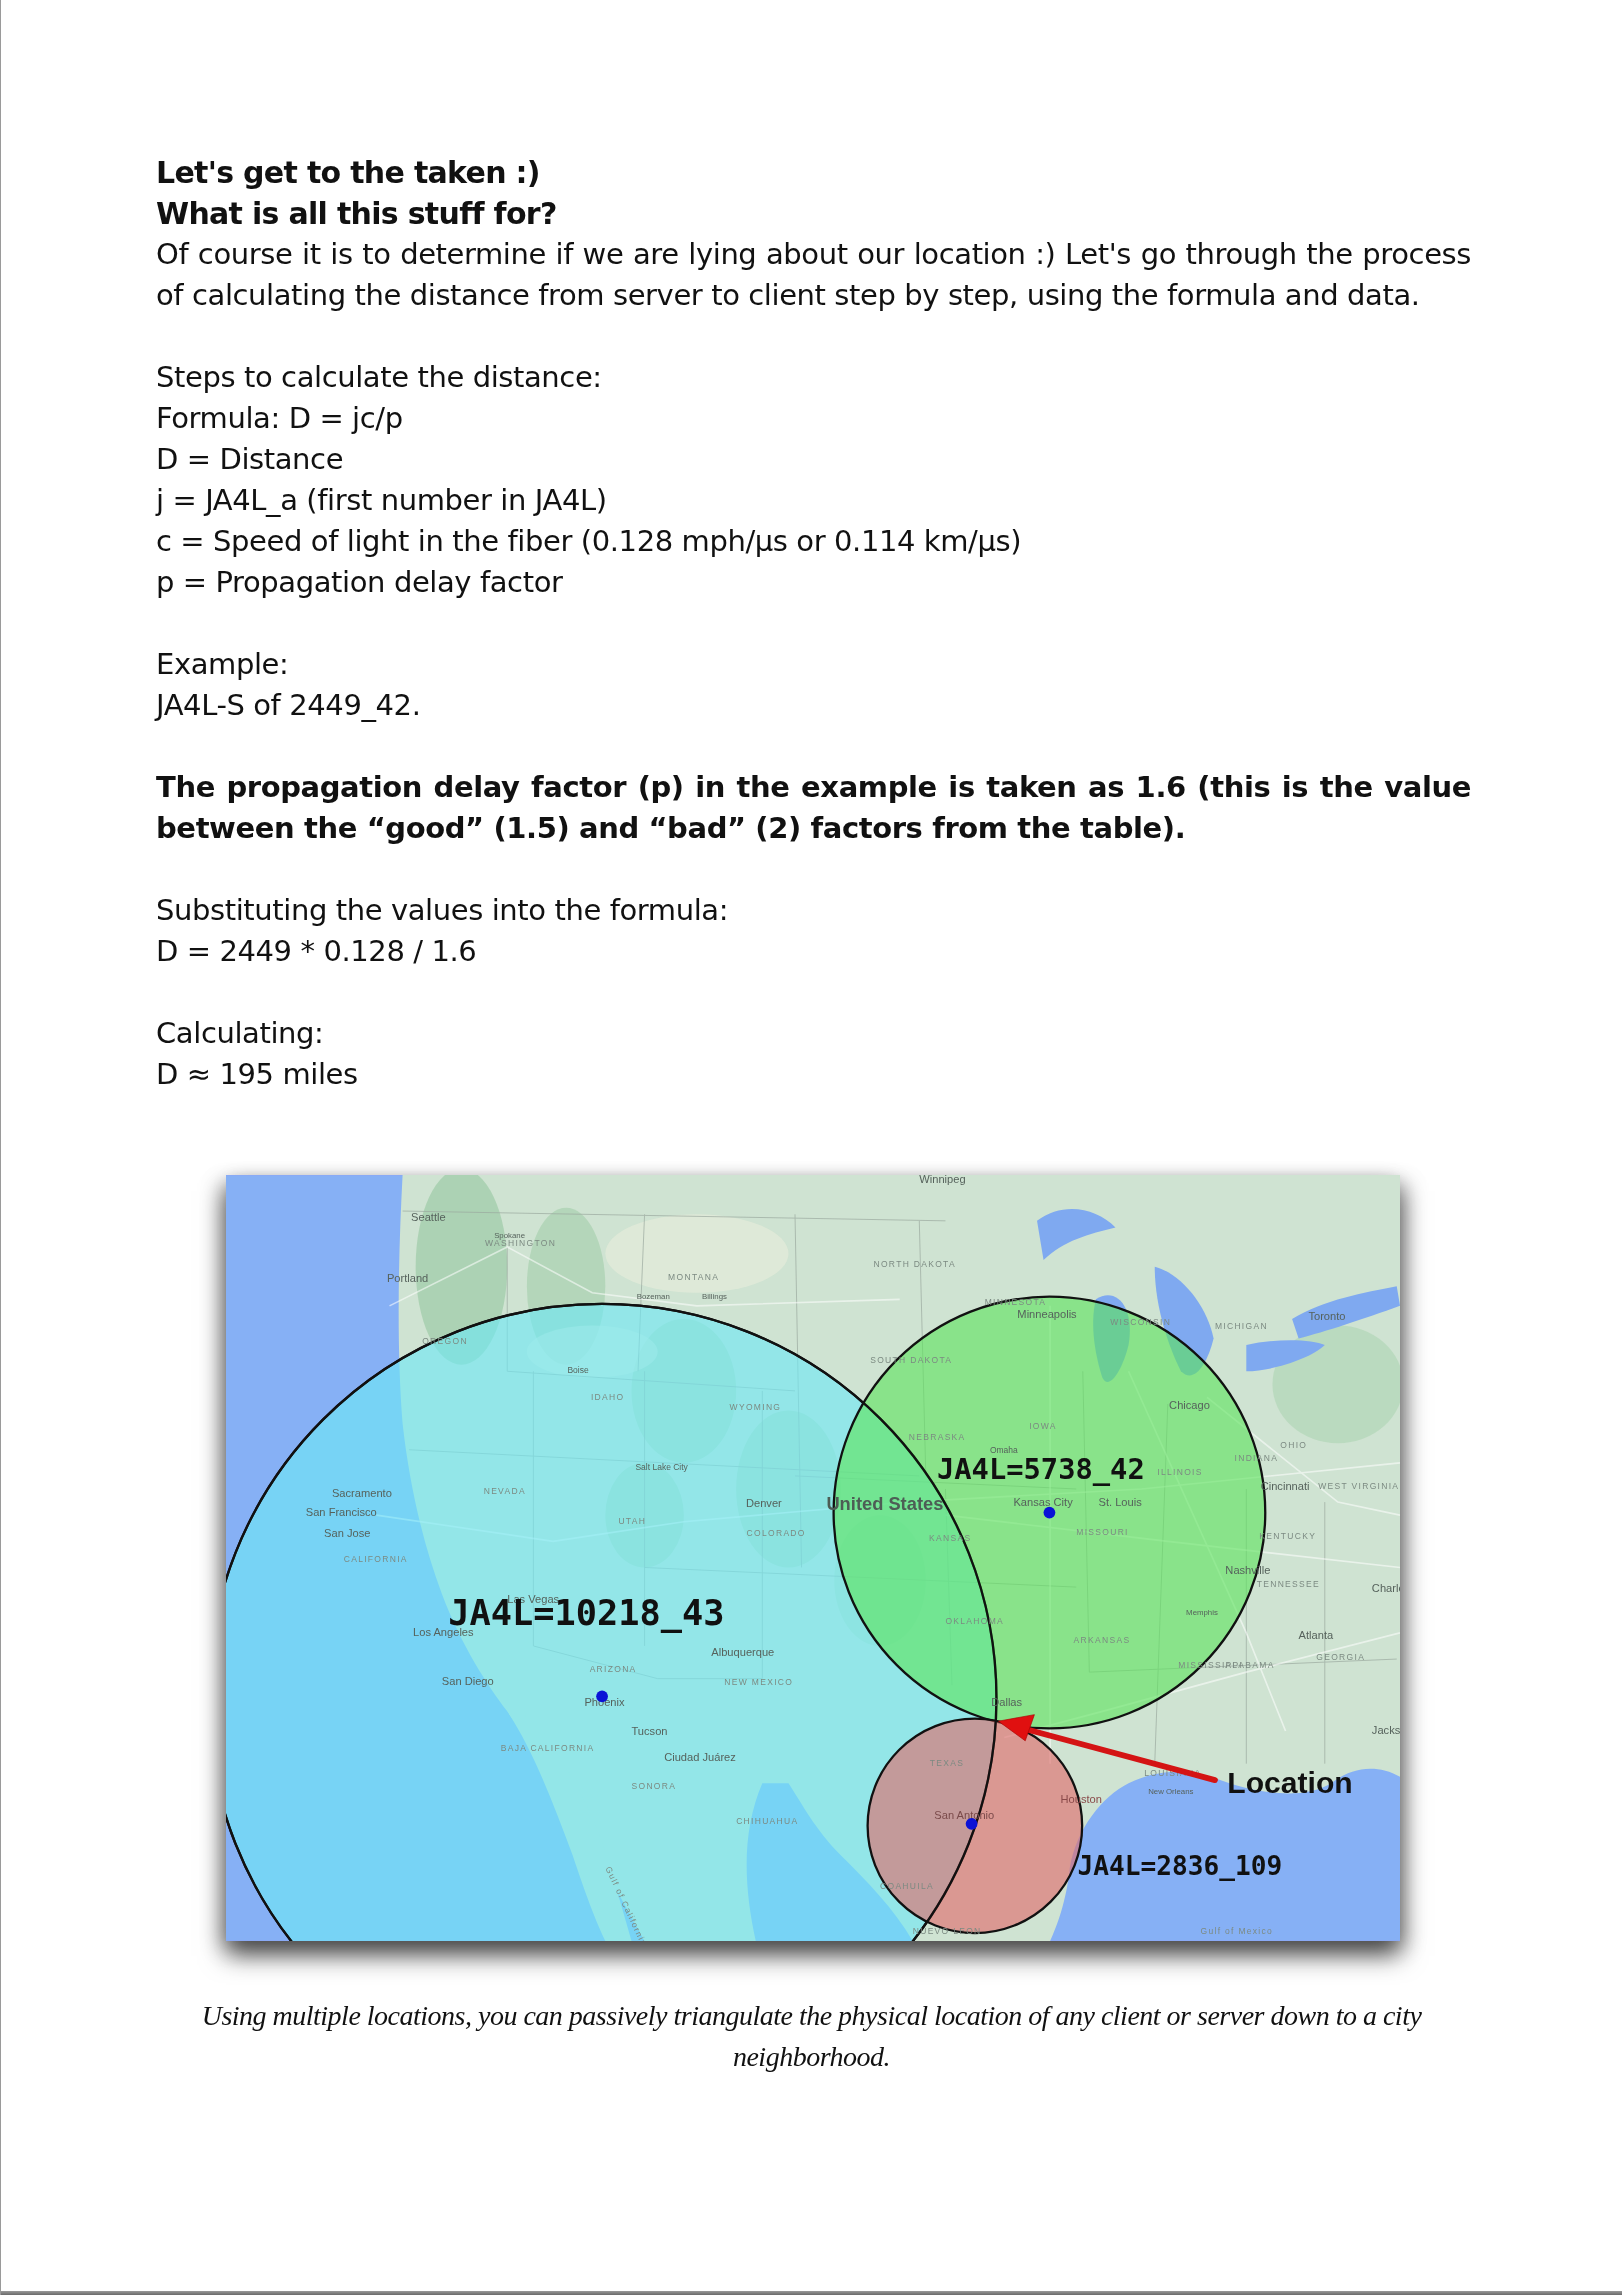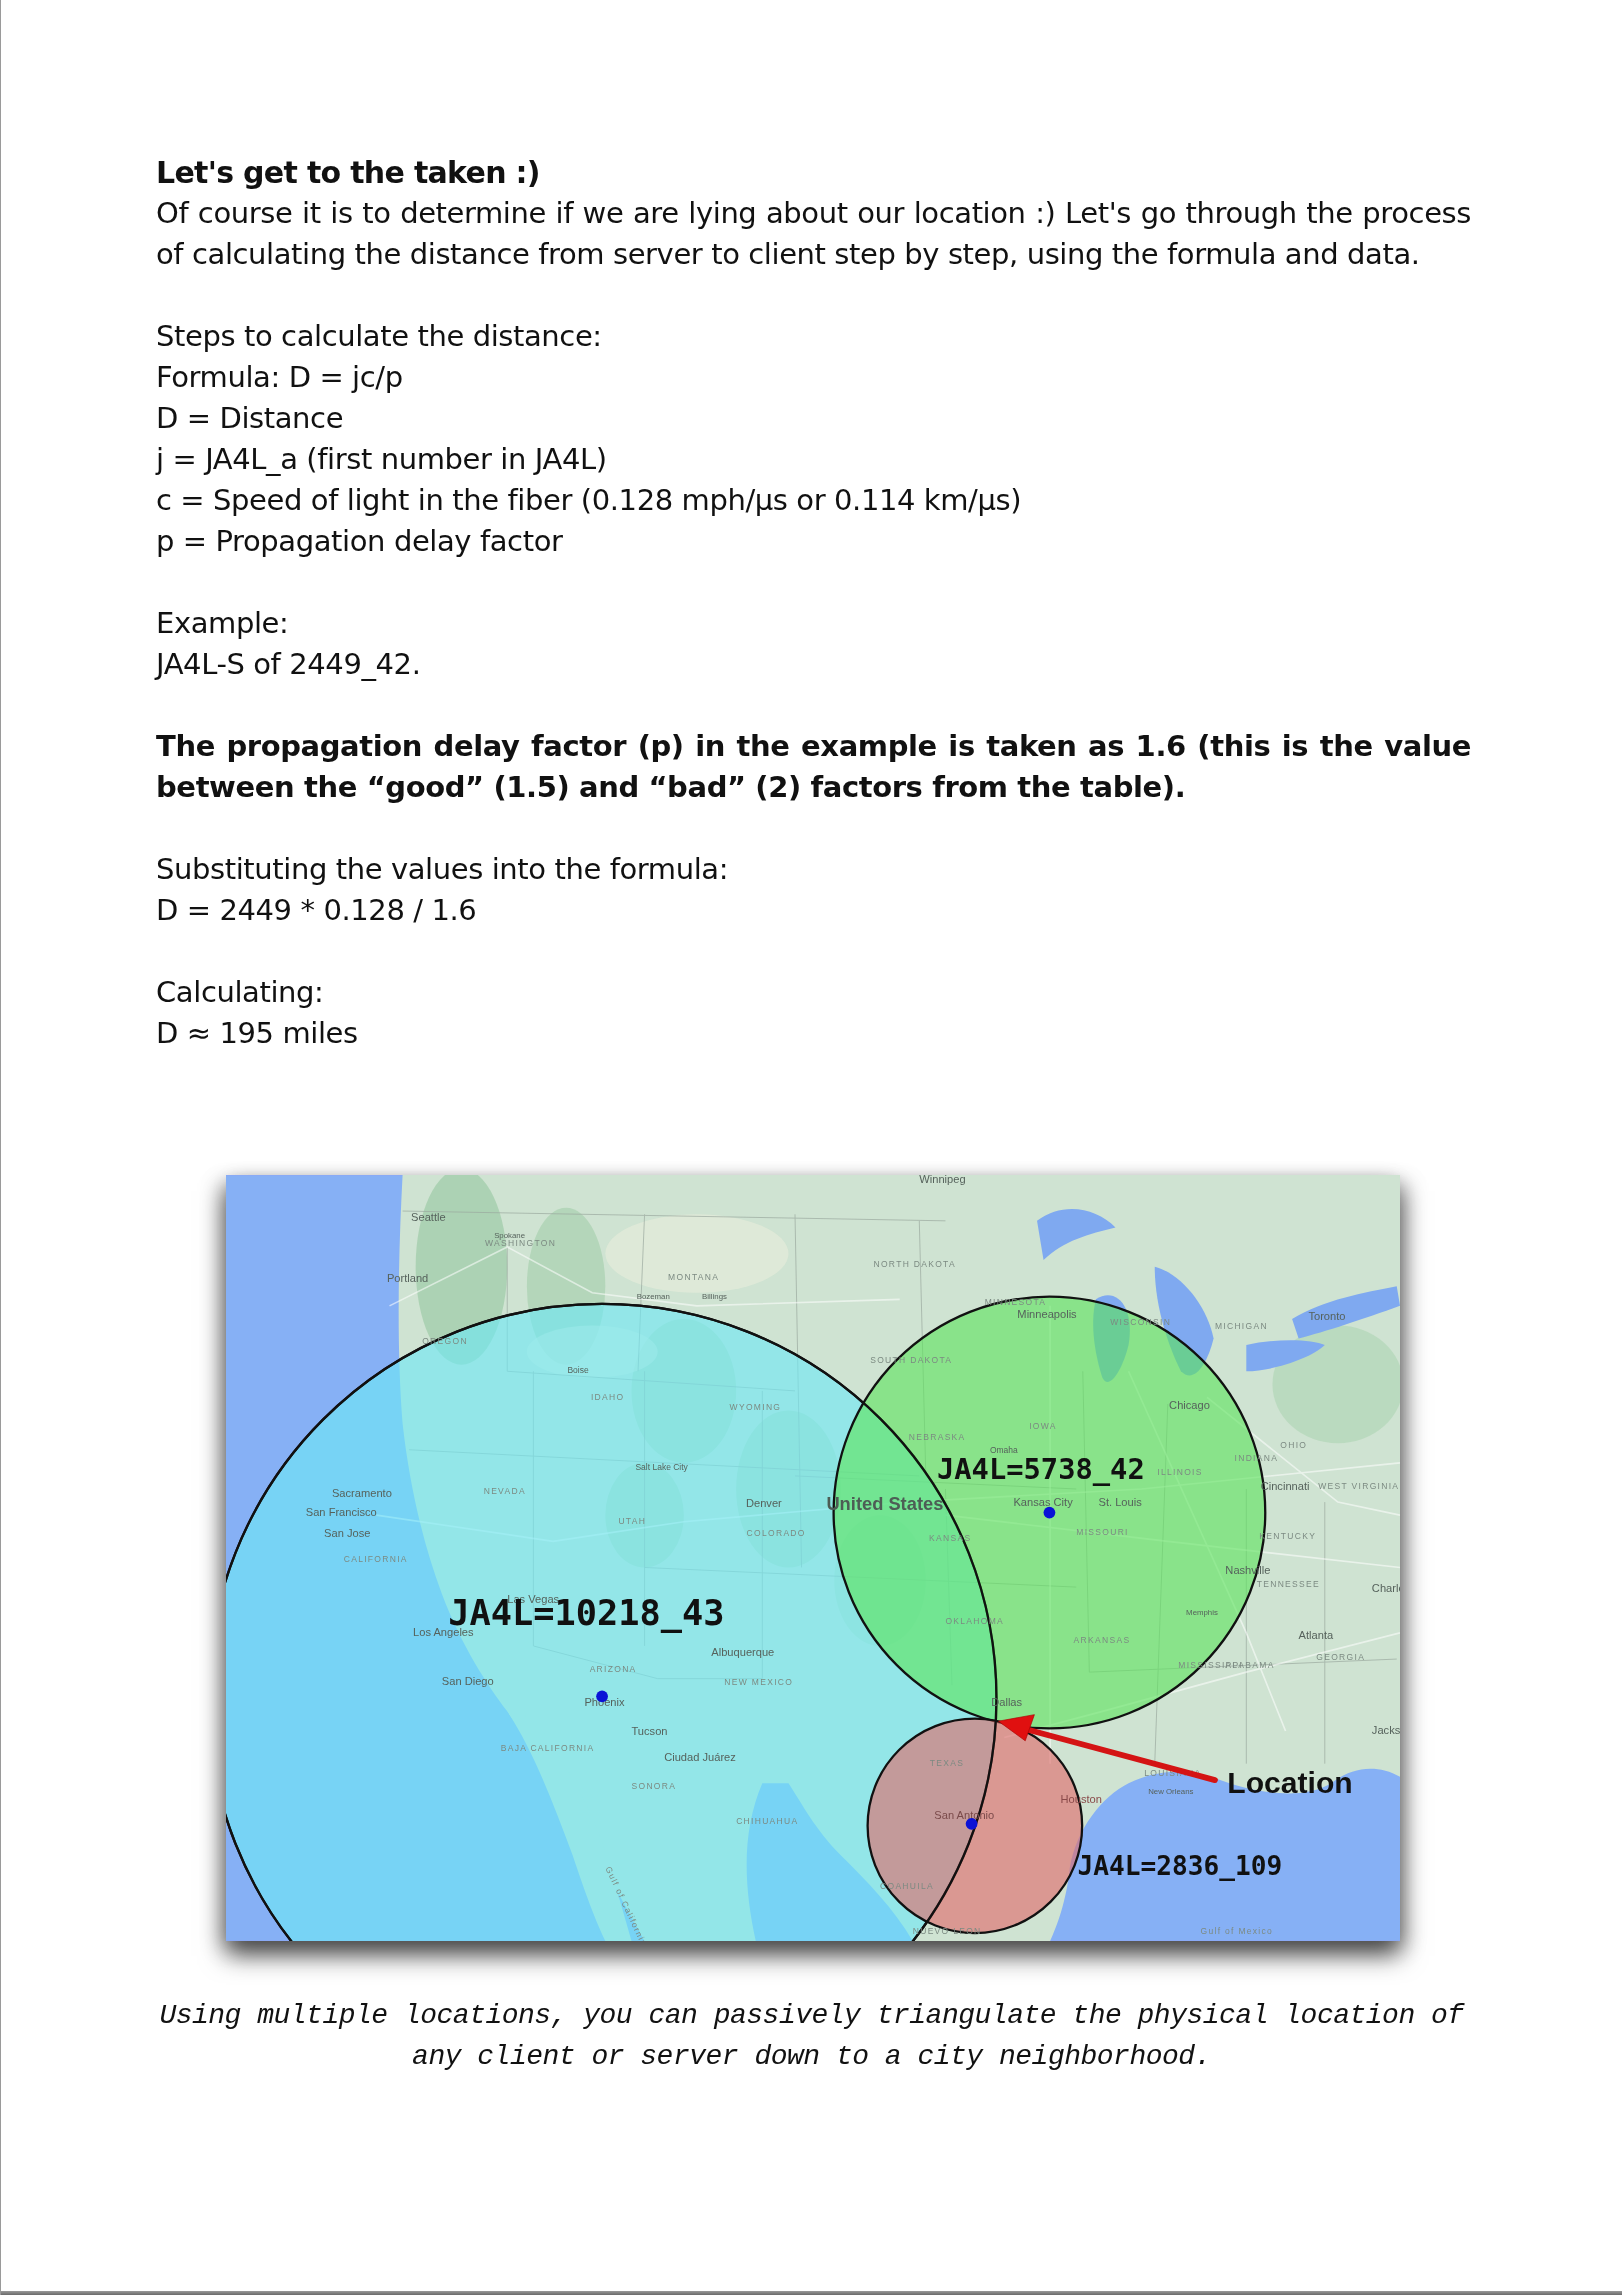--- a/index.html
+++ b/index.html
@@ -42,32 +42,33 @@
   .ja4l-label {
     font-family: "DejaVu Sans Mono", "Liberation Mono", monospace;
     font-weight: bold; fill: #111111;
   }
   .location-label {
     font-family: "Liberation Sans", "DejaVu Sans", sans-serif;
     font-weight: bold; fill: #111111;
   }
   .caption {
     position: absolute; left: 150px; top: 1995px; width: 1321px;
-    font-family: Liberation Mono, monospace;
+    font-family: Liberation Serif, serif;
     font-style: italic; font-size: 28px; letter-spacing: -0.5px;
     color: #111111; text-align: center; line-height: 41px;
   }
 </style>
 </head>
 <body>
 
 <div class="page">
 
   <div class="text-block" style="top: 152px;">
     <span class="line heading">Let's get to the taken :)</span>
+    <span class="line heading">What is all this stuff for?</span>
     <span class="line wrap" style="line-height: 41px;">Of course it is to determine if we are lying about our location :) Let's go through the process of calculating the distance from server to client step by step, using the formula and data.</span>
     <div class="blank"></div>
 
     <span class="line">Steps to calculate the distance:</span>
     <span class="line">Formula: D = jc/p</span>
     <span class="line">D = Distance</span>
     <span class="line">j = JA4L_a (first number in JA4L)</span>
     <span class="line">c = Speed of light in the fiber (0.128 mph/μs or 0.114 km/μs)</span>
     <span class="line">p = Propagation delay factor</span>
     <div class="blank"></div>

